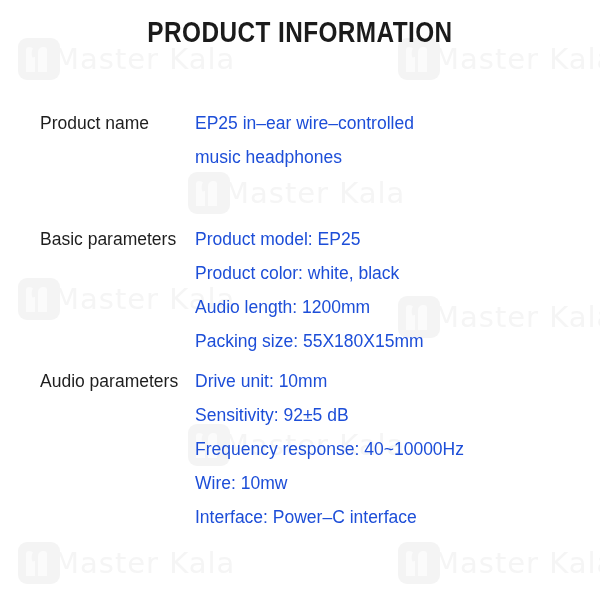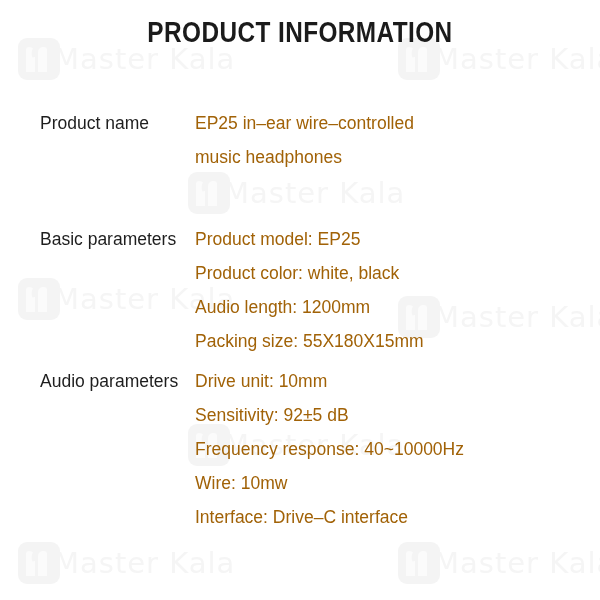--- a/index.html
+++ b/index.html
@@ -114,21 +114,21 @@
     font-size: 17.5px;
     color: #1e1e1e;
     line-height: 34px;
   }
   .spec-values {
     flex: 1 1 auto;
     padding-left: 0;
   }
   .spec-value-line {
     font-size: 17.5px;
-    color: #a16207;
+    color: #1d4ed8;
     line-height: 34px;
     white-space: nowrap;
   }
 
   #row-product-name { top: 106px; }
   #row-basic-parameters { top: 222px; }
   #row-audio-parameters { top: 364px; }
 </style>
 </head>
 <body>
@@ -206,17 +206,17 @@
     </div>
   </div>
 
   <div class="spec-row" id="row-audio-parameters">
     <div class="spec-label">Audio parameters</div>
     <div class="spec-values">
       <div class="spec-value-line">Drive unit: 10mm</div>
       <div class="spec-value-line">Sensitivity: 92±5 dB</div>
       <div class="spec-value-line">Frequency response: 40~10000Hz</div>
       <div class="spec-value-line">Wire: 10mw</div>
-      <div class="spec-value-line">Interface: Drive–C interface</div>
+      <div class="spec-value-line">Interface: Power–C interface</div>
     </div>
   </div>
 
 </div>
 
 </body></html>

